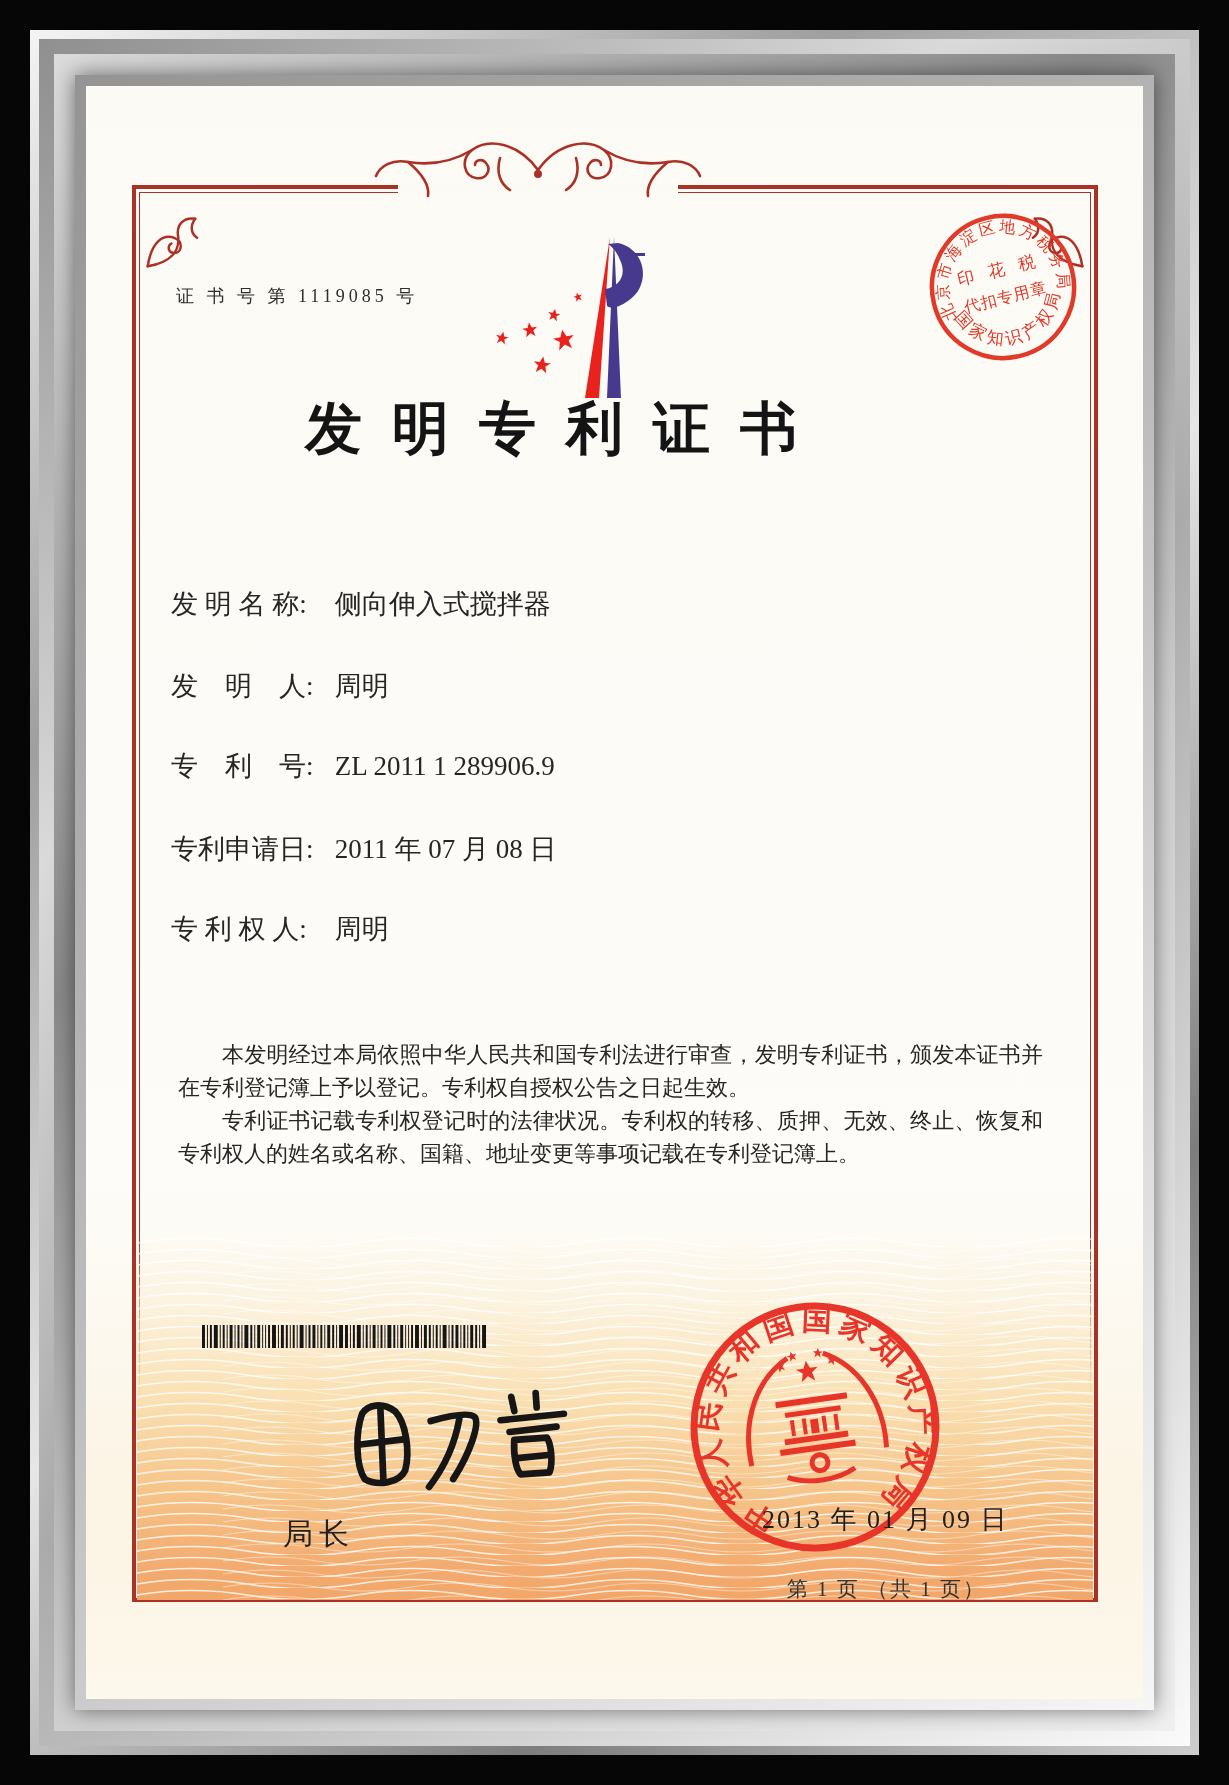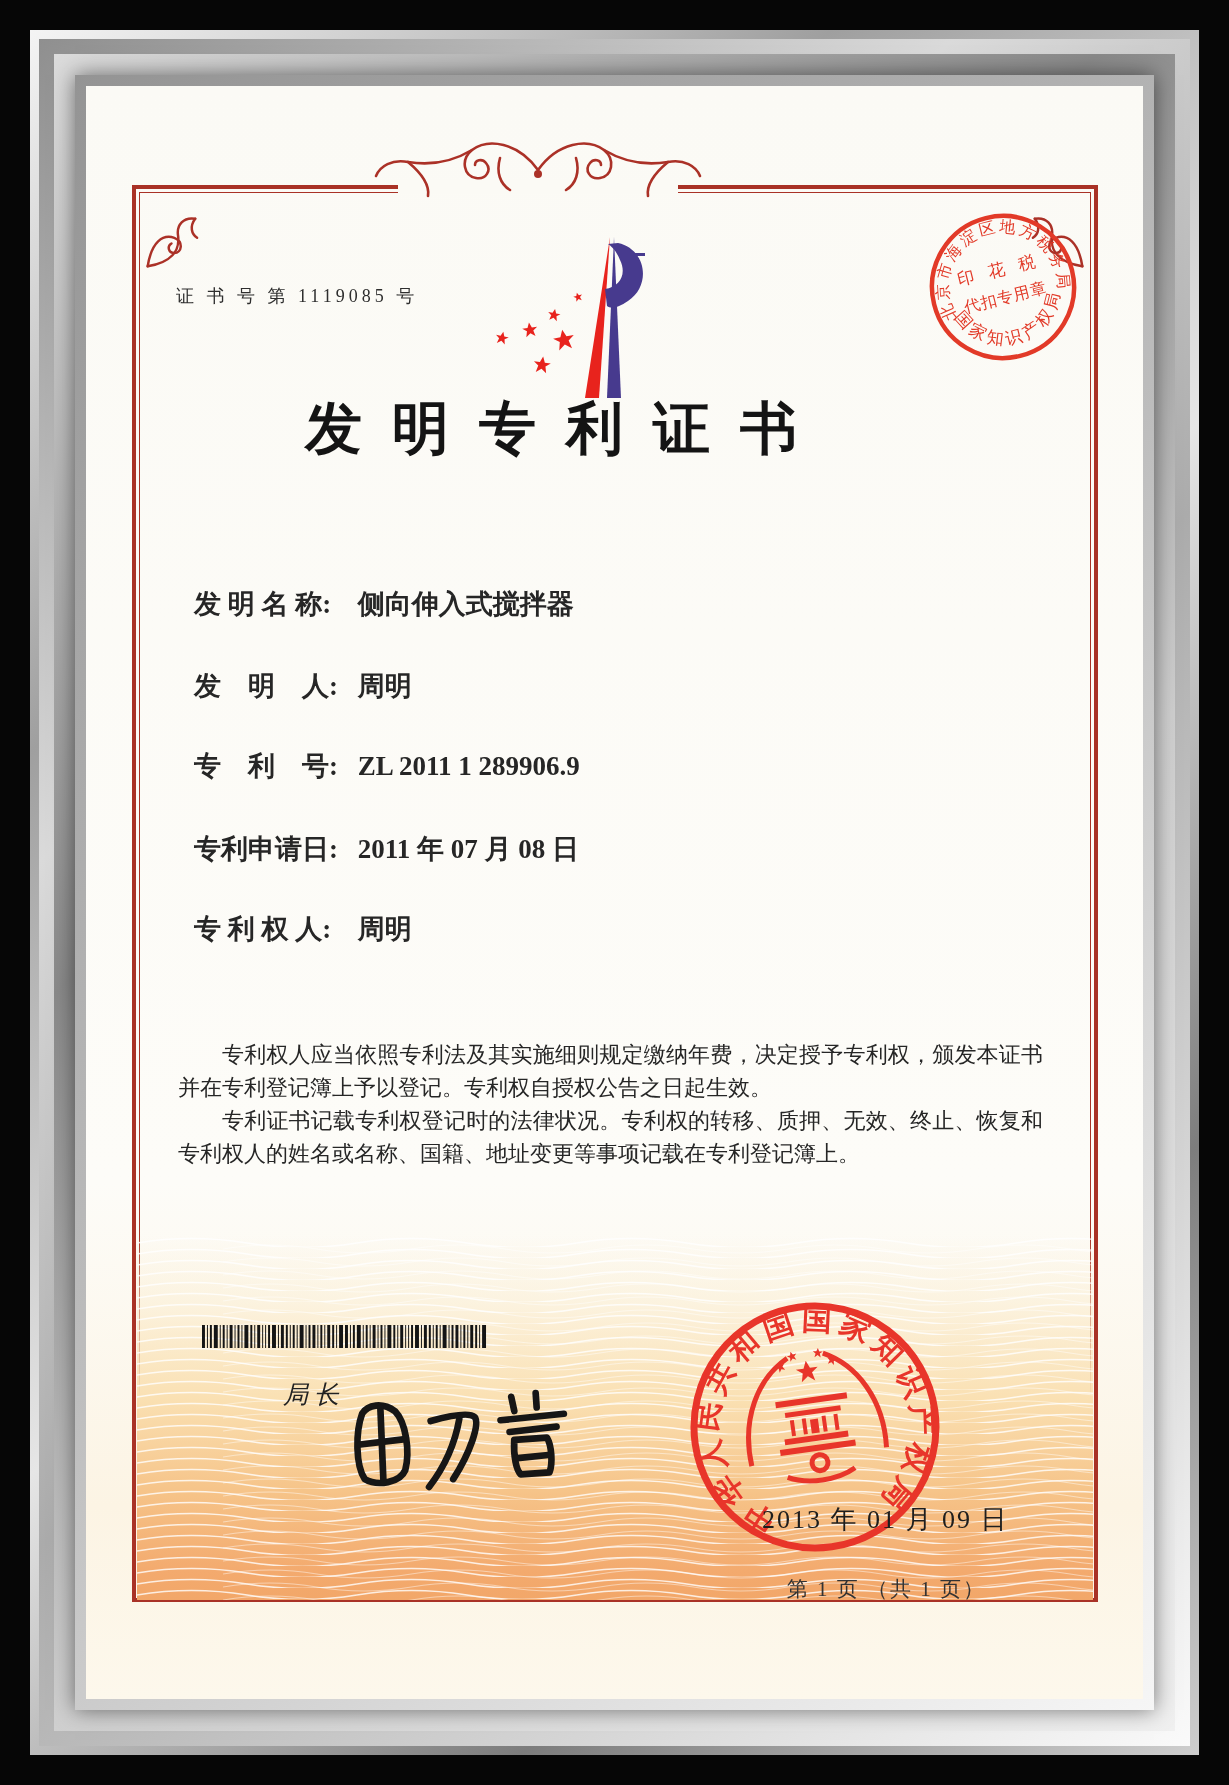--- a/index.html
+++ b/index.html
@@ -20,34 +20,34 @@
   .c-bl{left:56px;bottom:108px;transform:scaleY(-1);}
   .c-br{right:55px;bottom:108px;transform:scale(-1,-1);}
   .top-orn{position:absolute;left:282px;top:46px;width:340px;height:70px;}
   
   .cert-no{position:absolute;left:90px;top:198px;font-size:18px;letter-spacing:4px;color:#2e2e2e;white-space:nowrap;}
   .logo{position:absolute;left:382px;top:149px;width:177px;height:163px;}
   .stamp{position:absolute;left:837px;top:121px;width:160px;height:160px;transform:rotate(-14deg);}
   .title{position:absolute;left:90px;width:750px;top:305px;text-align:center;font-size:57px;font-weight:bold;
          letter-spacing:30px;text-indent:30px;color:#141414;white-space:nowrap;}
   
-  .field{position:absolute;left:108px;font-size:27px;color:#262626;white-space:nowrap;font-weight:bold;}
+  .field{position:absolute;left:85px;font-size:27px;color:#262626;white-space:nowrap;}
   .field .lab{display:inline-block;width:157px;}
   .fr1{top:500px;}.fr2{top:582px;}.fr3{top:662px;}.fr4{top:745px;}.fr5{top:825px;}.fr6{top:905px;}
   
   .paras{position:absolute;left:92px;right:100px;top:952px;font-size:22px;line-height:33px;
          text-align:justify;color:#262626;}
   .paras p{margin:0;text-indent:2em;}
   
   .band{position:absolute;left:51px;right:50px;top:1150px;height:364px;z-index:1;
         background:linear-gradient(180deg,rgba(253,248,235,0) 0%,rgba(251,238,210,.55) 18%,#fae0b2 45%,#f6c489 70%,#f3aa6e 92%,#f2a769 100%);}
   .band svg{position:absolute;inset:0;width:100%;height:100%;}
   
   .barcode{position:absolute;left:116px;top:1239px;width:286px;height:23px;z-index:3;}
-  .sig-title{position:absolute;left:197px;top:1292px;font-size:25px;letter-spacing:6px;color:#222;z-index:3;font-style:italic;}
+  .sig-title{position:absolute;left:197px;top:1428px;font-size:30px;letter-spacing:6px;color:#222;z-index:3;}
   .sig{position:absolute;left:246px;top:1298px;width:260px;height:118px;z-index:3;transform:rotate(-4deg);}
   .seal{position:absolute;left:599px;top:1211px;width:260px;height:260px;z-index:2;transform:rotate(-8deg);}
   .date{position:absolute;left:676px;top:1416px;font-size:26px;letter-spacing:2px;color:#1e1e1e;z-index:5;white-space:nowrap;}
   .footer{position:absolute;left:90px;width:810px;top:1489px;text-align:right;font-size:21px;letter-spacing:2px;color:#333;z-index:3;}
   .orn-stroke{stroke:#ab3127;fill:none;stroke-width:2.6;stroke-linecap:round;}
 </style>
 </head>
 <body>
 
 <div class="stage">
@@ -173,21 +173,21 @@
         <div class="field fr4">
           <span class="lab">专利申请日:</span>
           <span>2011 年 07 月 08 日</span>
         </div>
         <div class="field fr5">
           <span class="lab">专 利 权 人:</span>
           <span>周明</span>
         </div>
 
         <div class="paras">
-          <p>专利权人应当依照专利法及其实施细则规定缴纳年费，决定授予专利权，颁发本证书并在专利登记簿上予以登记。专利权自授权公告之日起生效。</p>
+          <p>本发明经过本局依照中华人民共和国专利法进行审查，发明专利证书，颁发本证书并在专利登记簿上予以登记。专利权自授权公告之日起生效。</p>
           <p>专利证书记载专利权登记时的法律状况。专利权的转移、质押、无效、终止、恢复和专利权人的姓名或名称、国籍、地址变更等事项记载在专利登记簿上。</p>
         </div>
 
         <svg class="barcode" viewBox="0 0 290 23" preserveAspectRatio="none">
           <defs>
             <pattern id="bc" width="145" height="23" patternUnits="userSpaceOnUse">
               <g fill="#151515">
                 <rect x="0" width="3" height="23"></rect>
                       <rect x="5" width="1" height="23"></rect>
                       <rect x="8" width="2" height="23"></rect>

